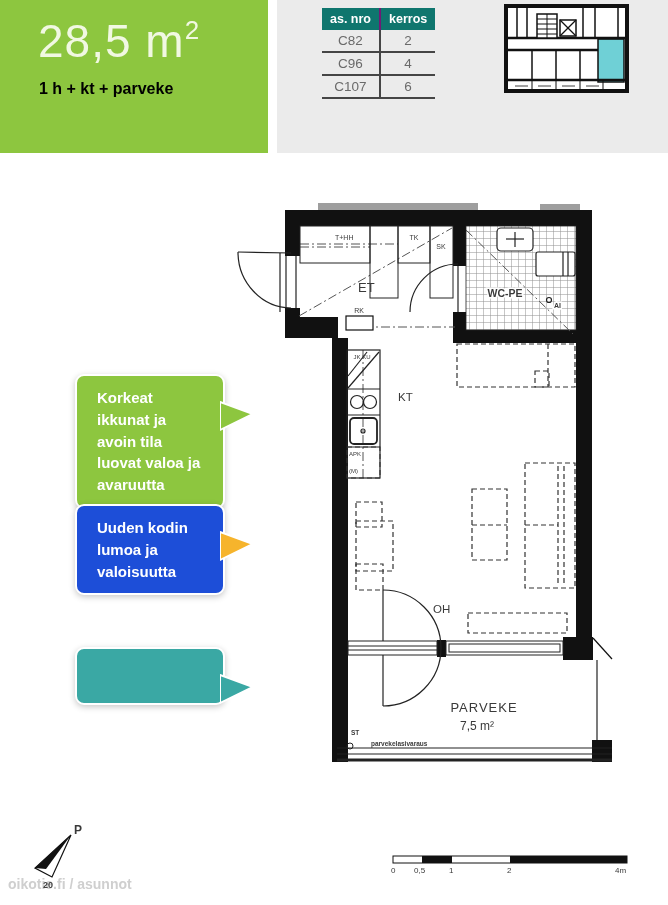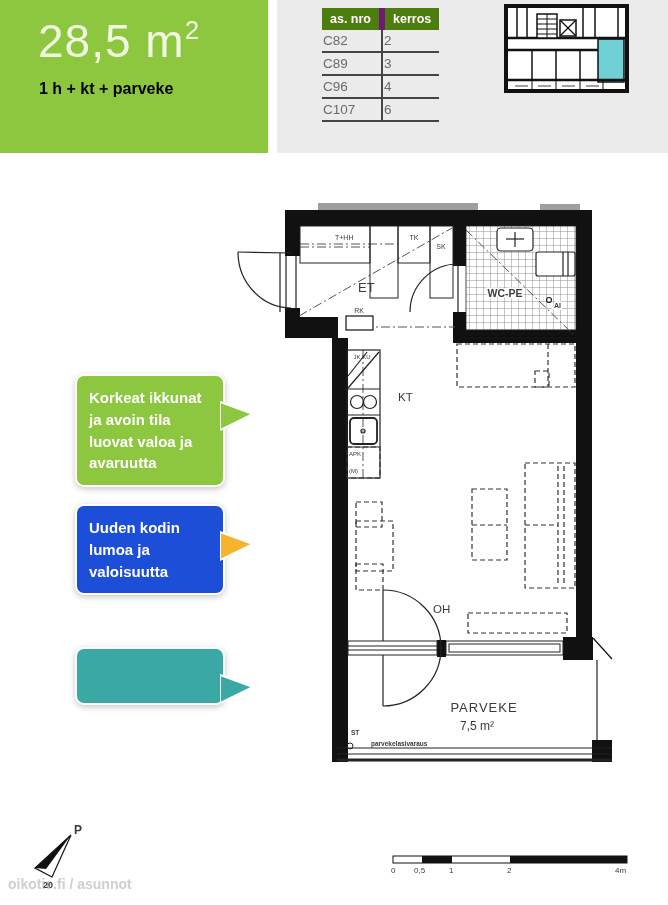--- a/index.html
+++ b/index.html
@@ -9,32 +9,32 @@
 
   
   .green-box{left:0;top:0;width:268px;height:153px;background:#8dc63f;}
   .area-title{position:absolute;left:38px;top:14px;color:#f1f8e2;font-size:46px;font-weight:400;letter-spacing:1px;}
   .area-title sup{font-size:26px;vertical-align:18px;}
   .apartment-type{position:absolute;left:39px;top:80px;color:#000000;font-size:16px;font-weight:bold;}
   .gray-panel{left:277px;top:0;width:391px;height:153px;background:#ebebeb;}
 
   
   table.units{position:absolute;left:322px;top:8px;border-collapse:collapse;}
-  table.units th{background:#4d7c0f;color:#ffffff;font-size:12.5px;font-weight:bold;
+  table.units th{background:#0f766e;color:#ffffff;font-size:12.5px;font-weight:bold;
                  padding:3px 8px;height:16px;margin-left:38px;}
-  table.units th+th{border-left:6px solid #701a75;}
-  table.units td{color:#6a6a6a;font-size:13.5px;height:19px;
+  table.units th+th{border-left:2px solid #701a75;}
+  table.units td{text-align:center;color:#6a6a6a;font-size:13.5px;height:19px;
                  border-bottom:2px solid #454545;min-width:44px;}
   table.units td+td{border-left:2px solid #454545;}
 
   
   .bubble{position:absolute;left:75px;width:150px;min-height:58px;border-radius:9px;
           border:2px solid #ffffff;box-shadow:0 2px 6px rgba(0,0,0,.22);
           color:#ffffff;font-size:15px;font-weight:bold;line-height:1.45;
-          padding:11px 12px;box-sizing:border-box;}
+          padding:11px 20px;box-sizing:border-box;}
   .bubble .tail{position:absolute;right:-31px;top:24px;}
   .bubble-green{top:374px;background:#8dc63f;}
   .bubble-orange{top:504px;background:#1d4ed8;}
   .bubble-teal{top:647px;background:#3aa8a4;}
 
   
   svg text{font-family:"Liberation Sans",sans-serif;fill:#3a3a3a;}
   .halo{stroke:#ffffff;stroke-width:3px;paint-order:stroke;font-weight:bold;}
 
   
@@ -60,24 +60,20 @@
     <thead>
       <tr>
         <th>as. nro</th>
         <th>kerros</th>
       </tr>
     </thead>
     <tbody>
       <tr>
         <td>C82</td>
         <td>2</td>
-      </tr>
-      <tr>
-        <td>C89</td>
-        <td>3</td>
       </tr>
       <tr>
         <td>C96</td>
         <td>4</td>
       </tr>
       <tr>
         <td>C107</td>
         <td>6</td>
       </tr>
     </tbody>

